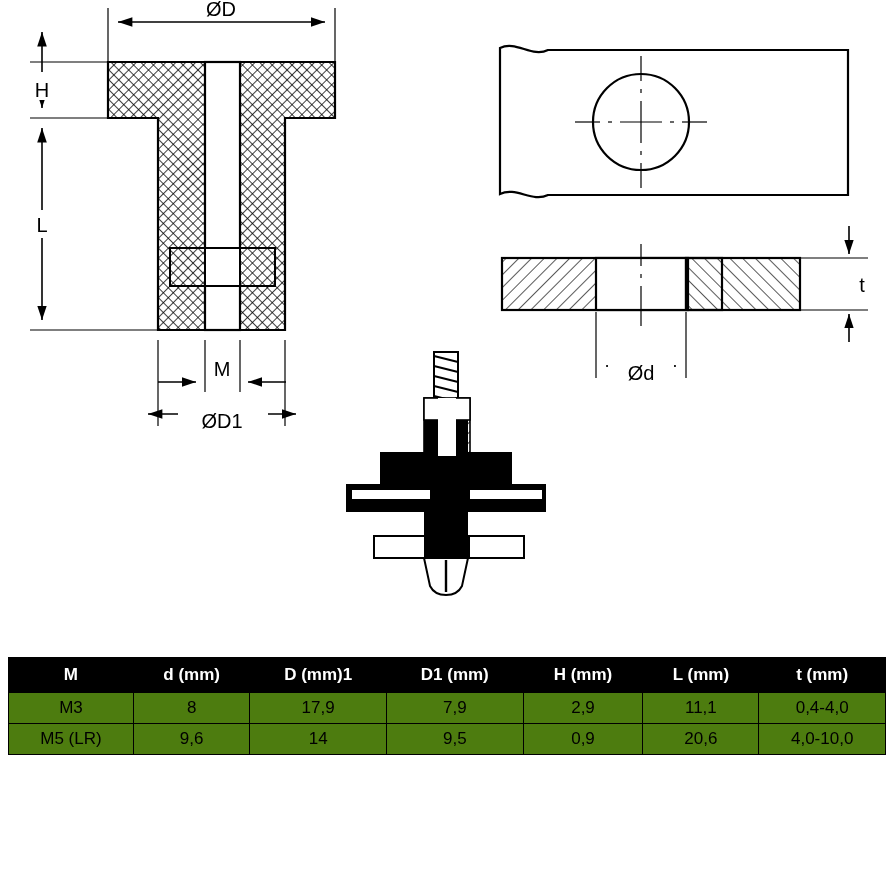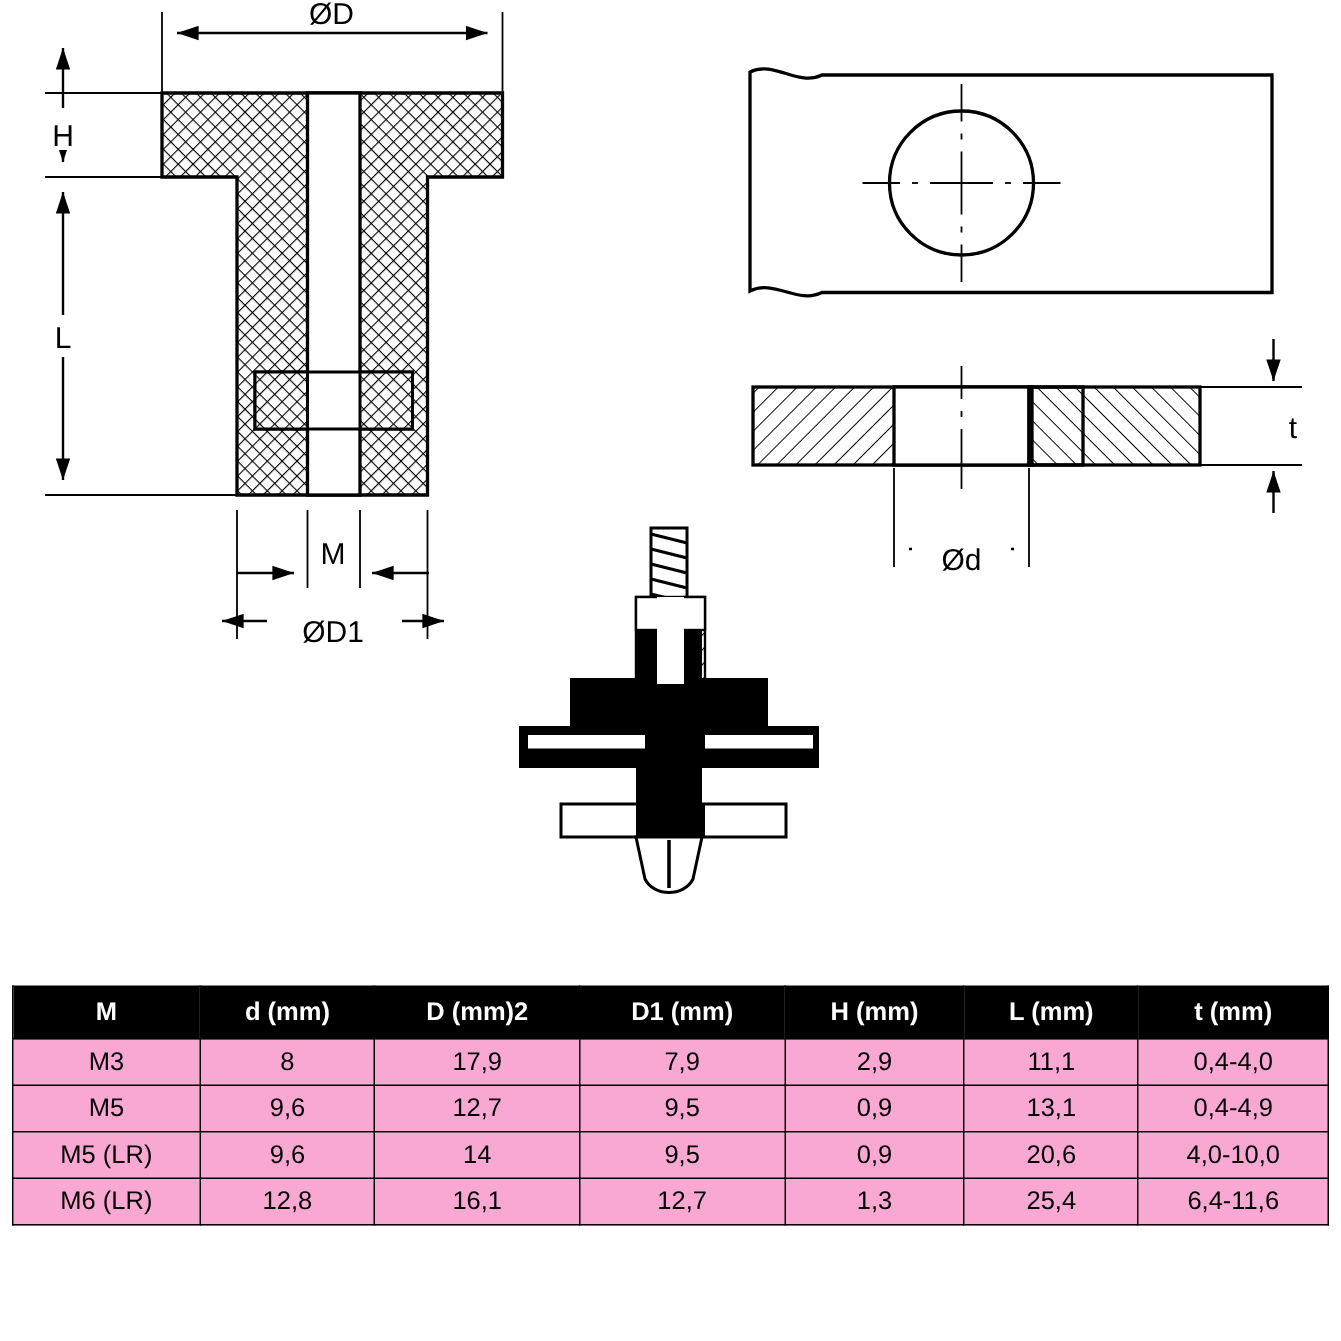--- a/index.html
+++ b/index.html
@@ -42,21 +42,21 @@
     font-weight: bold;
     padding: 7px 4px;
     text-align: center;
     border: 1px solid #000000;
     font-size: 17px;
   }
   .spec-table td {
     padding: 5px 4px;
     text-align: center;
     border: 1px solid #000000;
-    background: #f9a8d4;
+    background: #4d7c0f;
     color: #000000;
     font-size: 17px;
   }
   .spec-table tr td:first-child {
     font-weight: normal;
   }
   svg text {
     font-family: "Liberation Sans", sans-serif;
     font-size: 20px;
     fill: #000000;
@@ -202,60 +202,42 @@
       <rect x="380" y="452" width="44" height="20" fill="#000000"></rect>
       <rect x="468" y="452" width="44" height="20" fill="#000000"></rect>
     </g>
   </svg>
 
   <table class="spec-table">
     <thead>
       <tr>
         <th>M</th>
         <th>d (mm)</th>
-        <th>D (mm)2</th>
+        <th>D (mm)1</th>
         <th>D1 (mm)</th>
         <th>H (mm)</th>
         <th>L (mm)</th>
         <th>t (mm)</th>
       </tr>
     </thead>
     <tbody>
       <tr>
         <td>M3</td>
         <td>8</td>
         <td>17,9</td>
         <td>7,9</td>
         <td>2,9</td>
         <td>11,1</td>
         <td>0,4-4,0</td>
       </tr>
       <tr>
-        <td>M5</td>
-        <td>9,6</td>
-        <td>12,7</td>
-        <td>9,5</td>
-        <td>0,9</td>
-        <td>13,1</td>
-        <td>0,4-4,9</td>
-      </tr>
-      <tr>
         <td>M5 (LR)</td>
         <td>9,6</td>
         <td>14</td>
         <td>9,5</td>
         <td>0,9</td>
         <td>20,6</td>
         <td>4,0-10,0</td>
       </tr>
-      <tr>
-        <td>M6 (LR)</td>
-        <td>12,8</td>
-        <td>16,1</td>
-        <td>12,7</td>
-        <td>1,3</td>
-        <td>25,4</td>
-        <td>6,4-11,6</td>
-      </tr>
     </tbody>
   </table>
 
 </div>
 
 </body></html>

